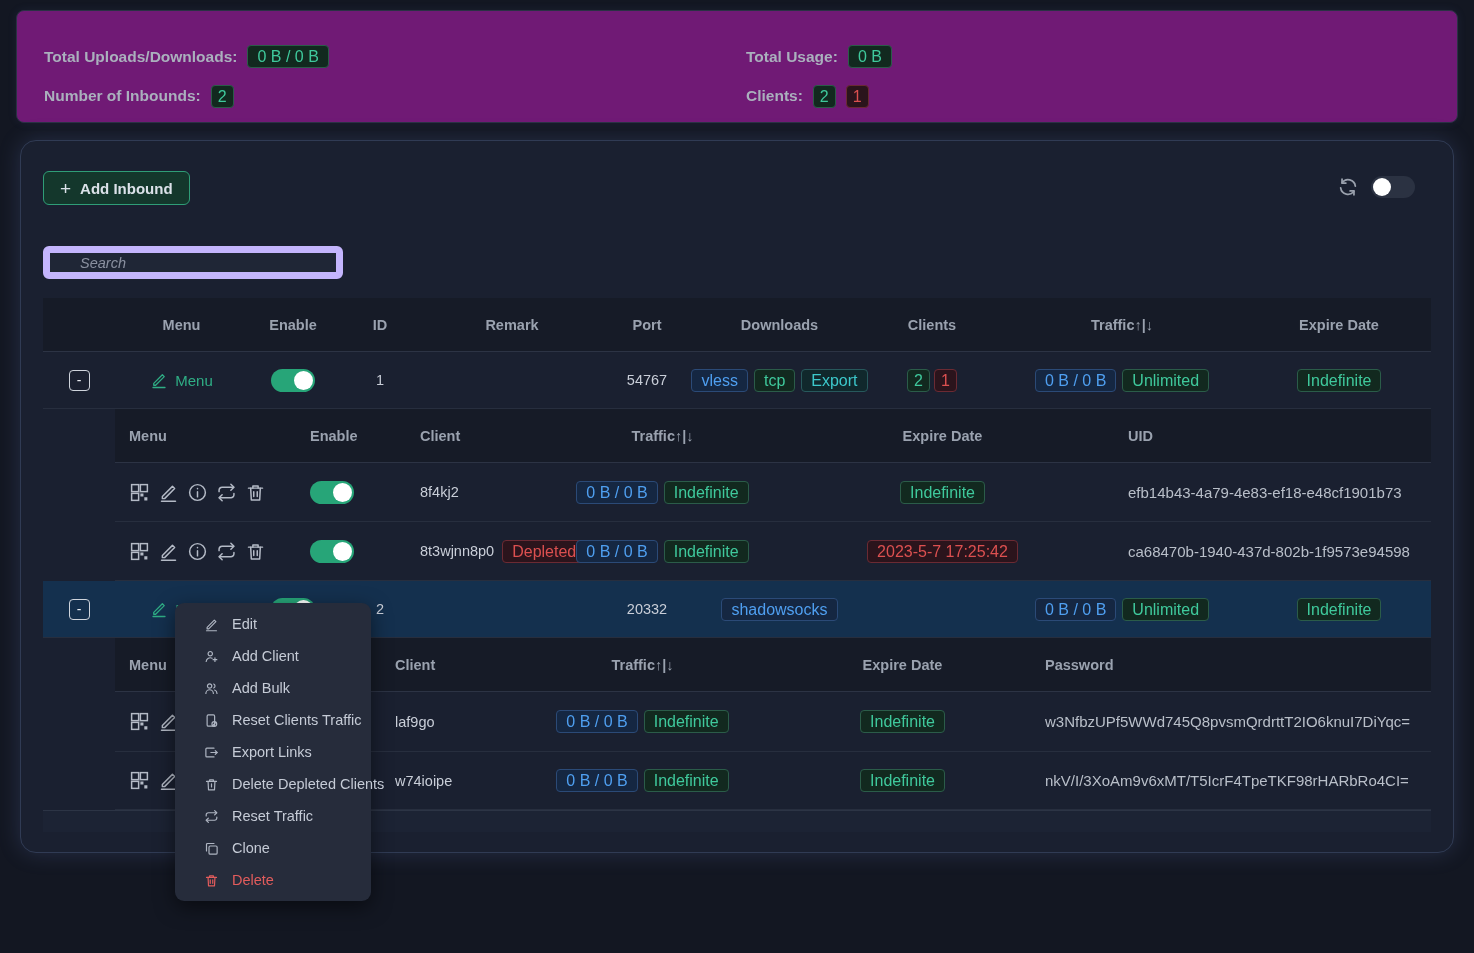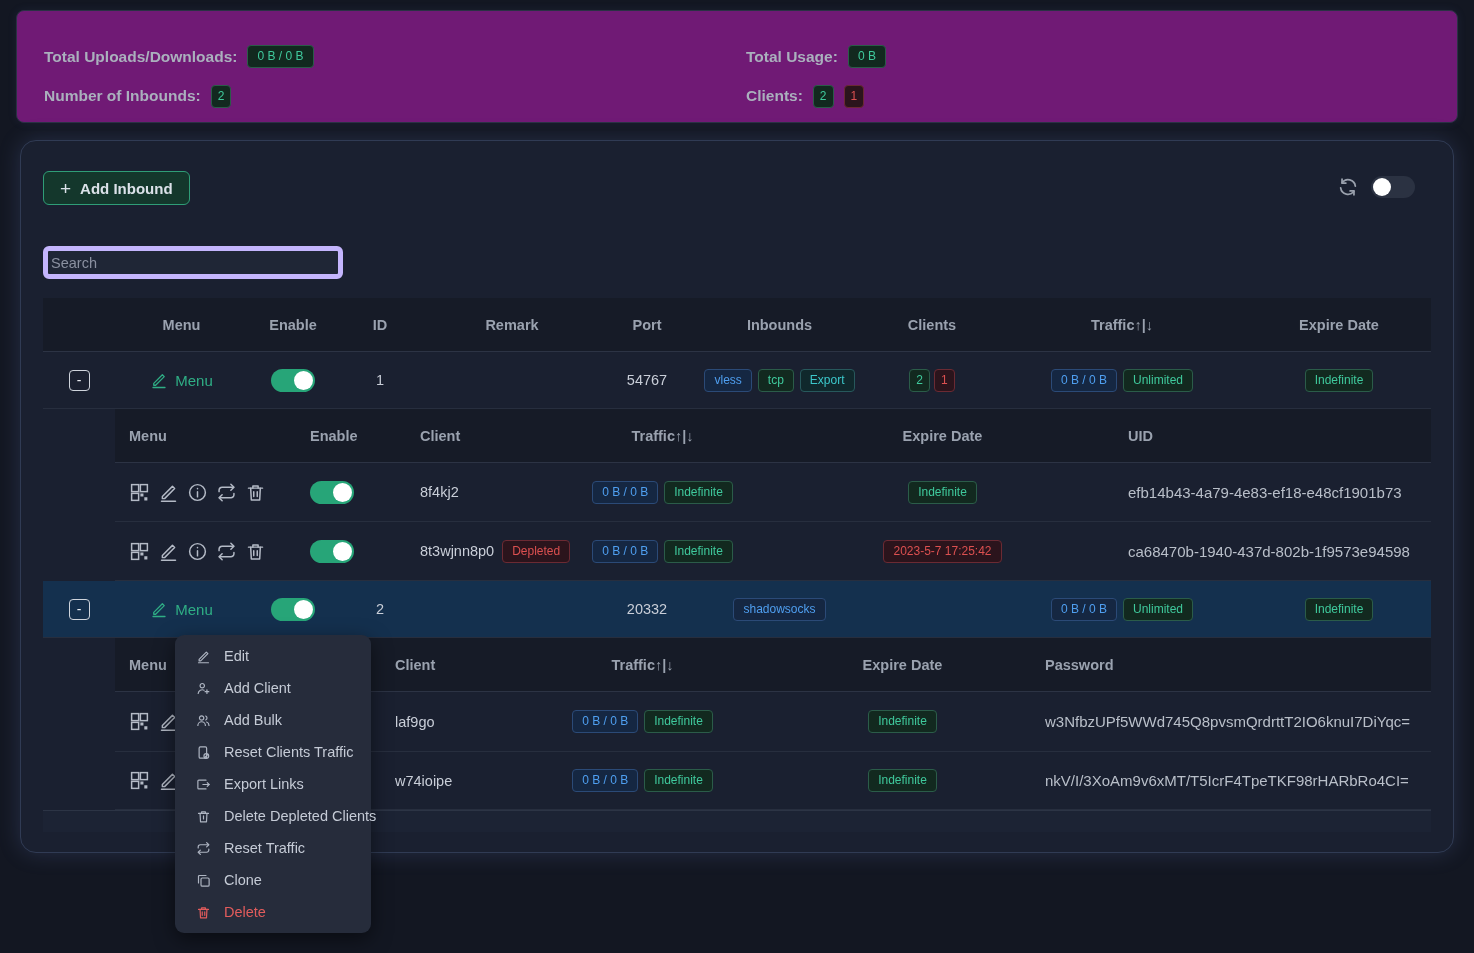--- a/index.html
+++ b/index.html
@@ -19,21 +19,21 @@
     padding:32px 20px 0 27px;
     display:grid; grid-template-columns:702px 1fr;
     box-shadow:0 0 10px rgba(90,110,180,.10);
   }
   .stat-row { display:flex; align-items:center; gap:10px; height:27px; margin-bottom:6px; }
   .stat-label { color:#aab0bd; font-size:15.5px; font-weight:bold; }
 
   
   .tag {
     display:inline-flex; align-items:center; justify-content:center;
-    padding:2px 9px; border-radius:4px; font-size:12px; line-height:17px;
+    padding:2px 9px; border-radius:4px; font-size:16px; line-height:17px;
     border:1px solid transparent; white-space:nowrap;
   }
   .tag.sq { padding:2px 6px; }
   .tag-green { color:#3fc99c; border-color:#2b5c49; background:#12291f; }
   .tag-red   { color:#dc5050; border-color:#6b2a33; background:#2b141c; }
   .tag-blue  { color:#4f9ff0; border-color:#2b4a77; background:#152742; }
   .tag-cyan  { color:#3cc8cb; border-color:#27585c; background:#10282c; }
 
   
   .main-card {
@@ -62,23 +62,23 @@
   .switch { position:relative; display:inline-block; width:44px; height:23px; border-radius:12px; cursor:pointer; flex:none; }
   .switch .knob { position:absolute; top:2px; width:19px; height:19px; border-radius:50%; background:#fff; }
   .switch.on  { background:#27a578; }
   .switch.on .knob { right:2px; }
   .switch.off { background:#2b3242; }
   .switch.off .knob { left:2px; }
 
   
   .search {
     display:block; margin-top:41px; width:300px; height:33px;
-    background:#1f2636; border:5px solid #c4b5fd; border-radius:6px;
-    color:#d6dae2; font-size:14.5px; padding:0 3px;
-    font-family:"Liberation Sans", sans-serif; outline:none;
+    background:#1f2636; border:7px solid #c4b5fd; border-radius:6px;
+    color:#d6dae2; font-size:14.5px; padding:0 30px;
+    font-family:"Liberation Sans", sans-serif; outline:none;font-style:italic;
   }
   .search::placeholder { color:#8a90a0; }
 
   
   .table { margin-top:19px; }
   .t-row { display:flex; align-items:center; border-bottom:1px solid #272e3e; }
   .t-head { height:54px; background:#161b27; border-bottom:1px solid #2c3344; }
   .t-main { height:57px; }
   .t-main.hl { background:#14304e; }
   .s-row { height:59px; }
@@ -116,22 +116,22 @@
   .menu-link { display:inline-flex; align-items:center; gap:7px; color:#2fae85; font-size:15px; cursor:pointer; }
   .menu-link .ic { width:18px; height:18px; display:flex; }
 
   .act-icons { display:flex; align-items:center; gap:8px; color:#b4bac6; }
   .aicon { width:21px; height:21px; display:flex; cursor:pointer; }
 
   .t-footer { height:22px; background:#1c2334; border-top:1px solid #2c3445; }
 
   
   .menu-popup {
-    position:absolute; left:175px; top:625px; width:196px;
-    background:#262c3b; border-radius:9px; padding:5px 4px;
+    position:absolute; left:175px; top:593px; width:196px;
+    background:#262c3b; border-radius:9px; padding:5px 12px;
     box-shadow:0 6px 20px rgba(0,0,0,.5); z-index:50;
   }
   .menu-item {
     display:flex; align-items:center; gap:13px; height:32px; padding:0 17px;
     color:#c5cbd6; font-size:14.5px; cursor:pointer; white-space:nowrap;
   }
   .menu-item .micon { width:15px; height:15px; display:flex; color:#aeb5c2; flex:none; }
   .menu-item.danger, .menu-item.danger .micon { color:#e25c5c; }
 
   svg { width:100%; height:100%; display:block; }
@@ -187,21 +187,21 @@
 
     <div class="table">
 
       <div class="t-row t-head">
         <div class="col mc-expand th"></div>
         <div class="col mc-menu th">Menu</div>
         <div class="col mc-enable th">Enable</div>
         <div class="col mc-id th">ID</div>
         <div class="col mc-remark th">Remark</div>
         <div class="col mc-port th">Port</div>
-        <div class="col mc-proto th">Inbounds</div>
+        <div class="col mc-proto th">Downloads</div>
         <div class="col mc-clients th">Clients</div>
         <div class="col mc-traffic th">Traffic↑|↓</div>
         <div class="col mc-expire th">Expire Date</div>
       </div>
 
       <div class="t-row t-main">
         <div class="col mc-expand">
             <button class="expand-btn">-</button>
           </div>
         <div class="col mc-menu">

